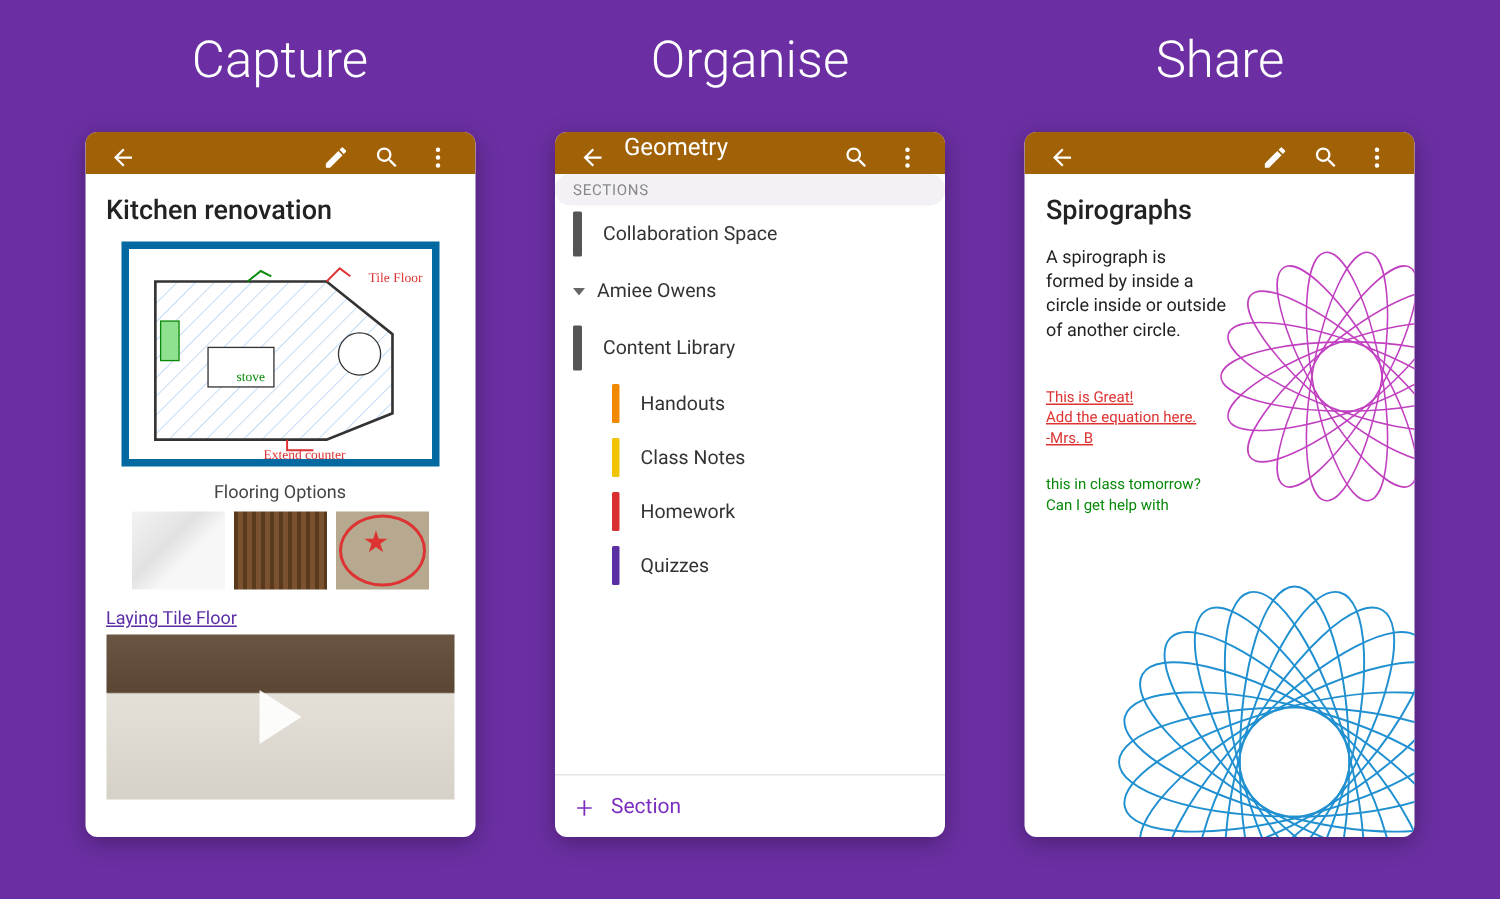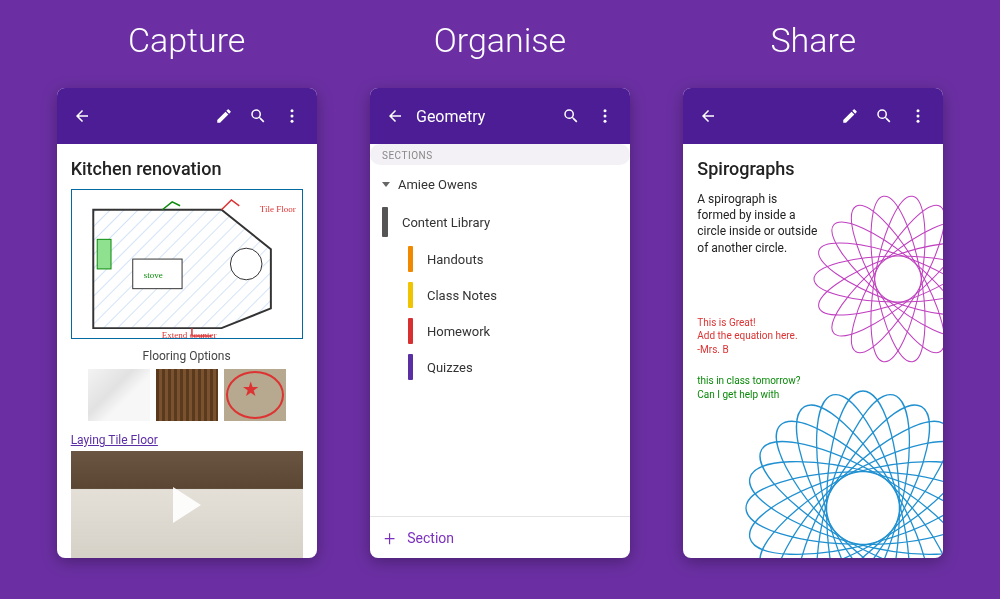--- a/index.html
+++ b/index.html
@@ -34,24 +34,23 @@
     width: 260px;
     height: 470px;
     background: #fff;
     border-radius: 8px;
     box-shadow: 0 4px 16px rgba(0,0,0,.3);
     overflow: hidden;
     display: flex;
     flex-direction: column;
   }
   .appbar {
-    height: 56px;
-    background: #4c1d95;
+    height: 28px;
+    background: #a16207;
     display: flex;
-    align-items: center;
     padding: 0 8px;
     color: #fff;
     flex-shrink: 0;
   }
   .appbar .spacer { flex: 1; }
   .appbar .icon-btn {
     width: 34px; height: 34px;
     display: flex; align-items: center; justify-content: center;
     cursor: pointer;
   }
@@ -63,24 +62,24 @@
   .appbar svg { fill: #fff; }
 
   
   .note-title {
     font-size: 18px;
     font-weight: 500;
     color: #222;
     padding: 14px 14px 6px;
   }
   .floorplan {
-    margin: 4px 14px 0;
+    margin: 4px 24px 0;
     height: 150px;
     position: relative;
-    border: 1px solid #0369a1;
+    border: 5px solid #0369a1;
   }
   .floorplan .hand { position: absolute; font-size: 9px; color: #d33; font-family: "Comic Sans MS", cursive; }
   .floorplan .handg { position: absolute; font-size: 9px; color: #0a8a0a; font-family: "Comic Sans MS", cursive; }
   .subhead {
     font-size: 12px;
     color: #444;
     text-align: center;
     margin-top: 10px;
   }
   .tiles {
@@ -178,22 +177,23 @@
   .spiro-desc {
     font-size: 12px;
     color: #222;
     width: 120px;
     line-height: 1.35;
     margin-top: 8px;
   }
   .comment-red {
     font-size: 10px;
     color: #d33;
-    margin-top: 60px;
+    margin-top: 31px;
     line-height: 1.35;
+    text-decoration: underline;
   }
   .comment-green {
     font-size: 10px;
     color: #0a8a0a;
     margin-top: 18px;
     line-height: 1.35;
   }
   .spiro-svg { position:absolute; }
 </style>
 </head>
@@ -291,20 +291,24 @@
               <circle cx="12" cy="12" r="2"></circle>
               <circle cx="12" cy="19" r="2"></circle>
             </svg>
         </div>
       </div>
 
       <div class="list-area">
         <div class="sections-label">SECTIONS</div>
 
         <div class="sec-row">
+          <div class="tab-swatch" style="background:#555"></div>
+          <span>Collaboration Space</span>
+        </div>
+        <div class="sec-row">
           <div class="caret"></div>
           <span>Amiee Owens</span>
         </div>
 
         <div class="sec-row">
           <div class="tab-swatch" style="background:#555"></div>
           <span>Content Library</span>
         </div>
 
         <div class="sub-row">

